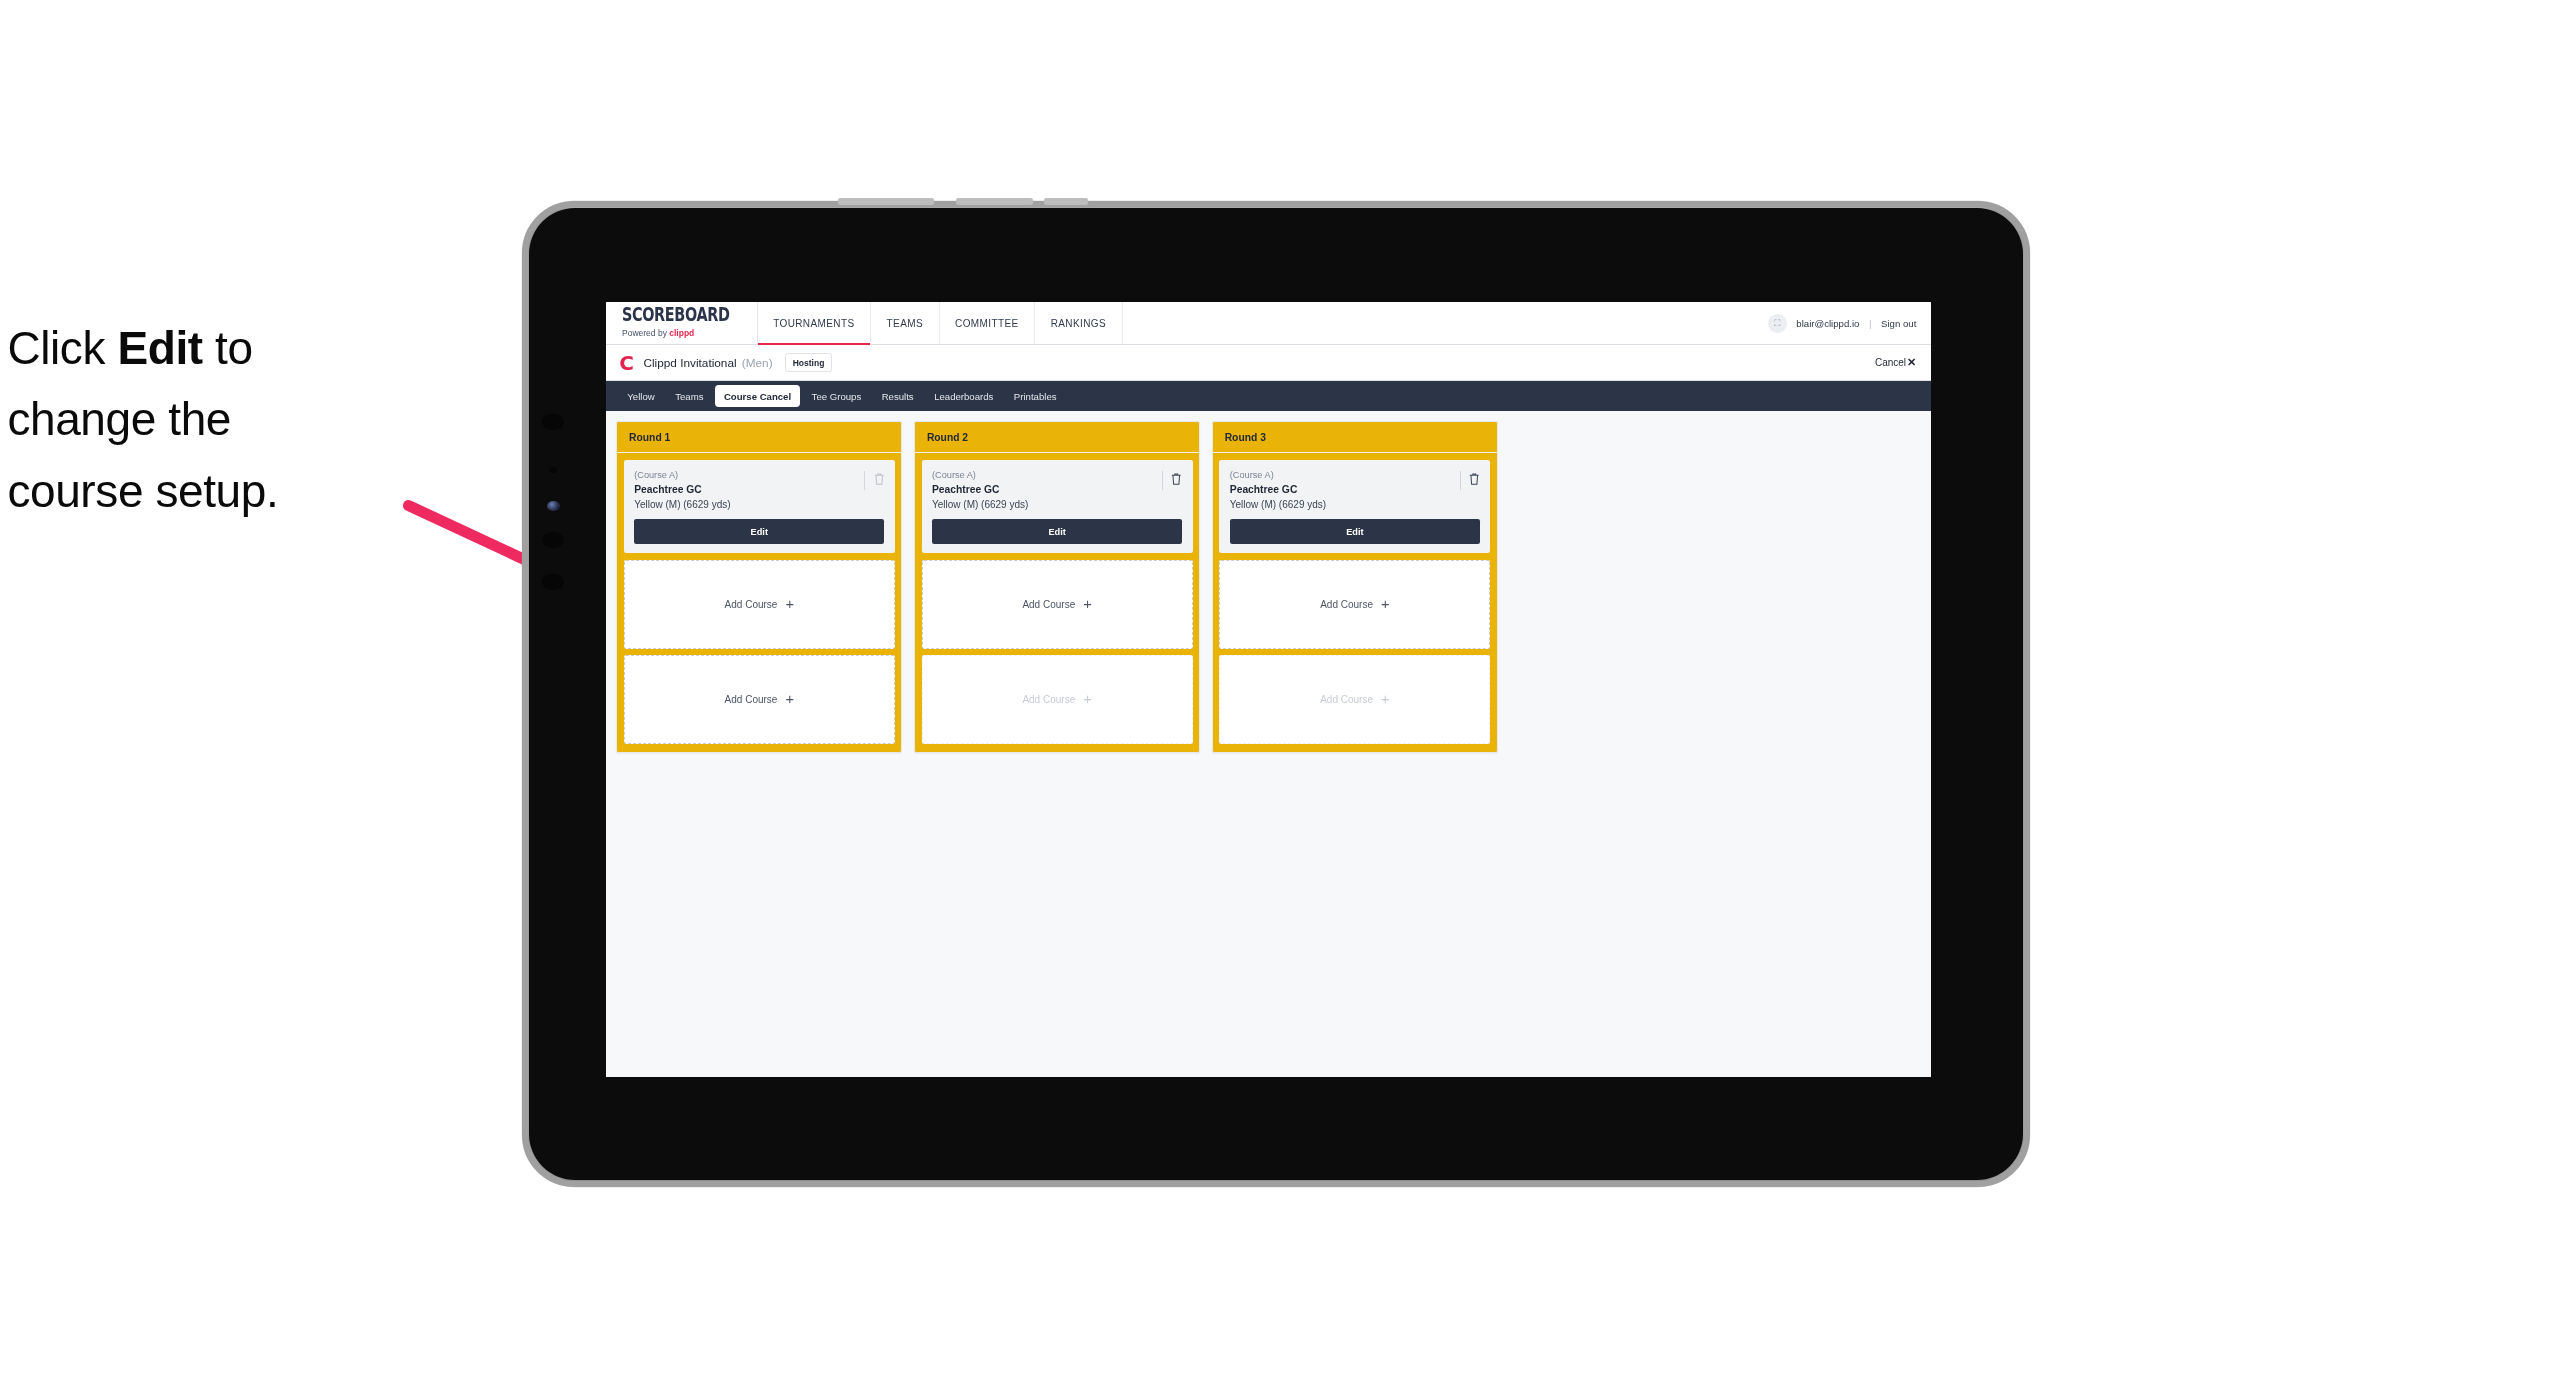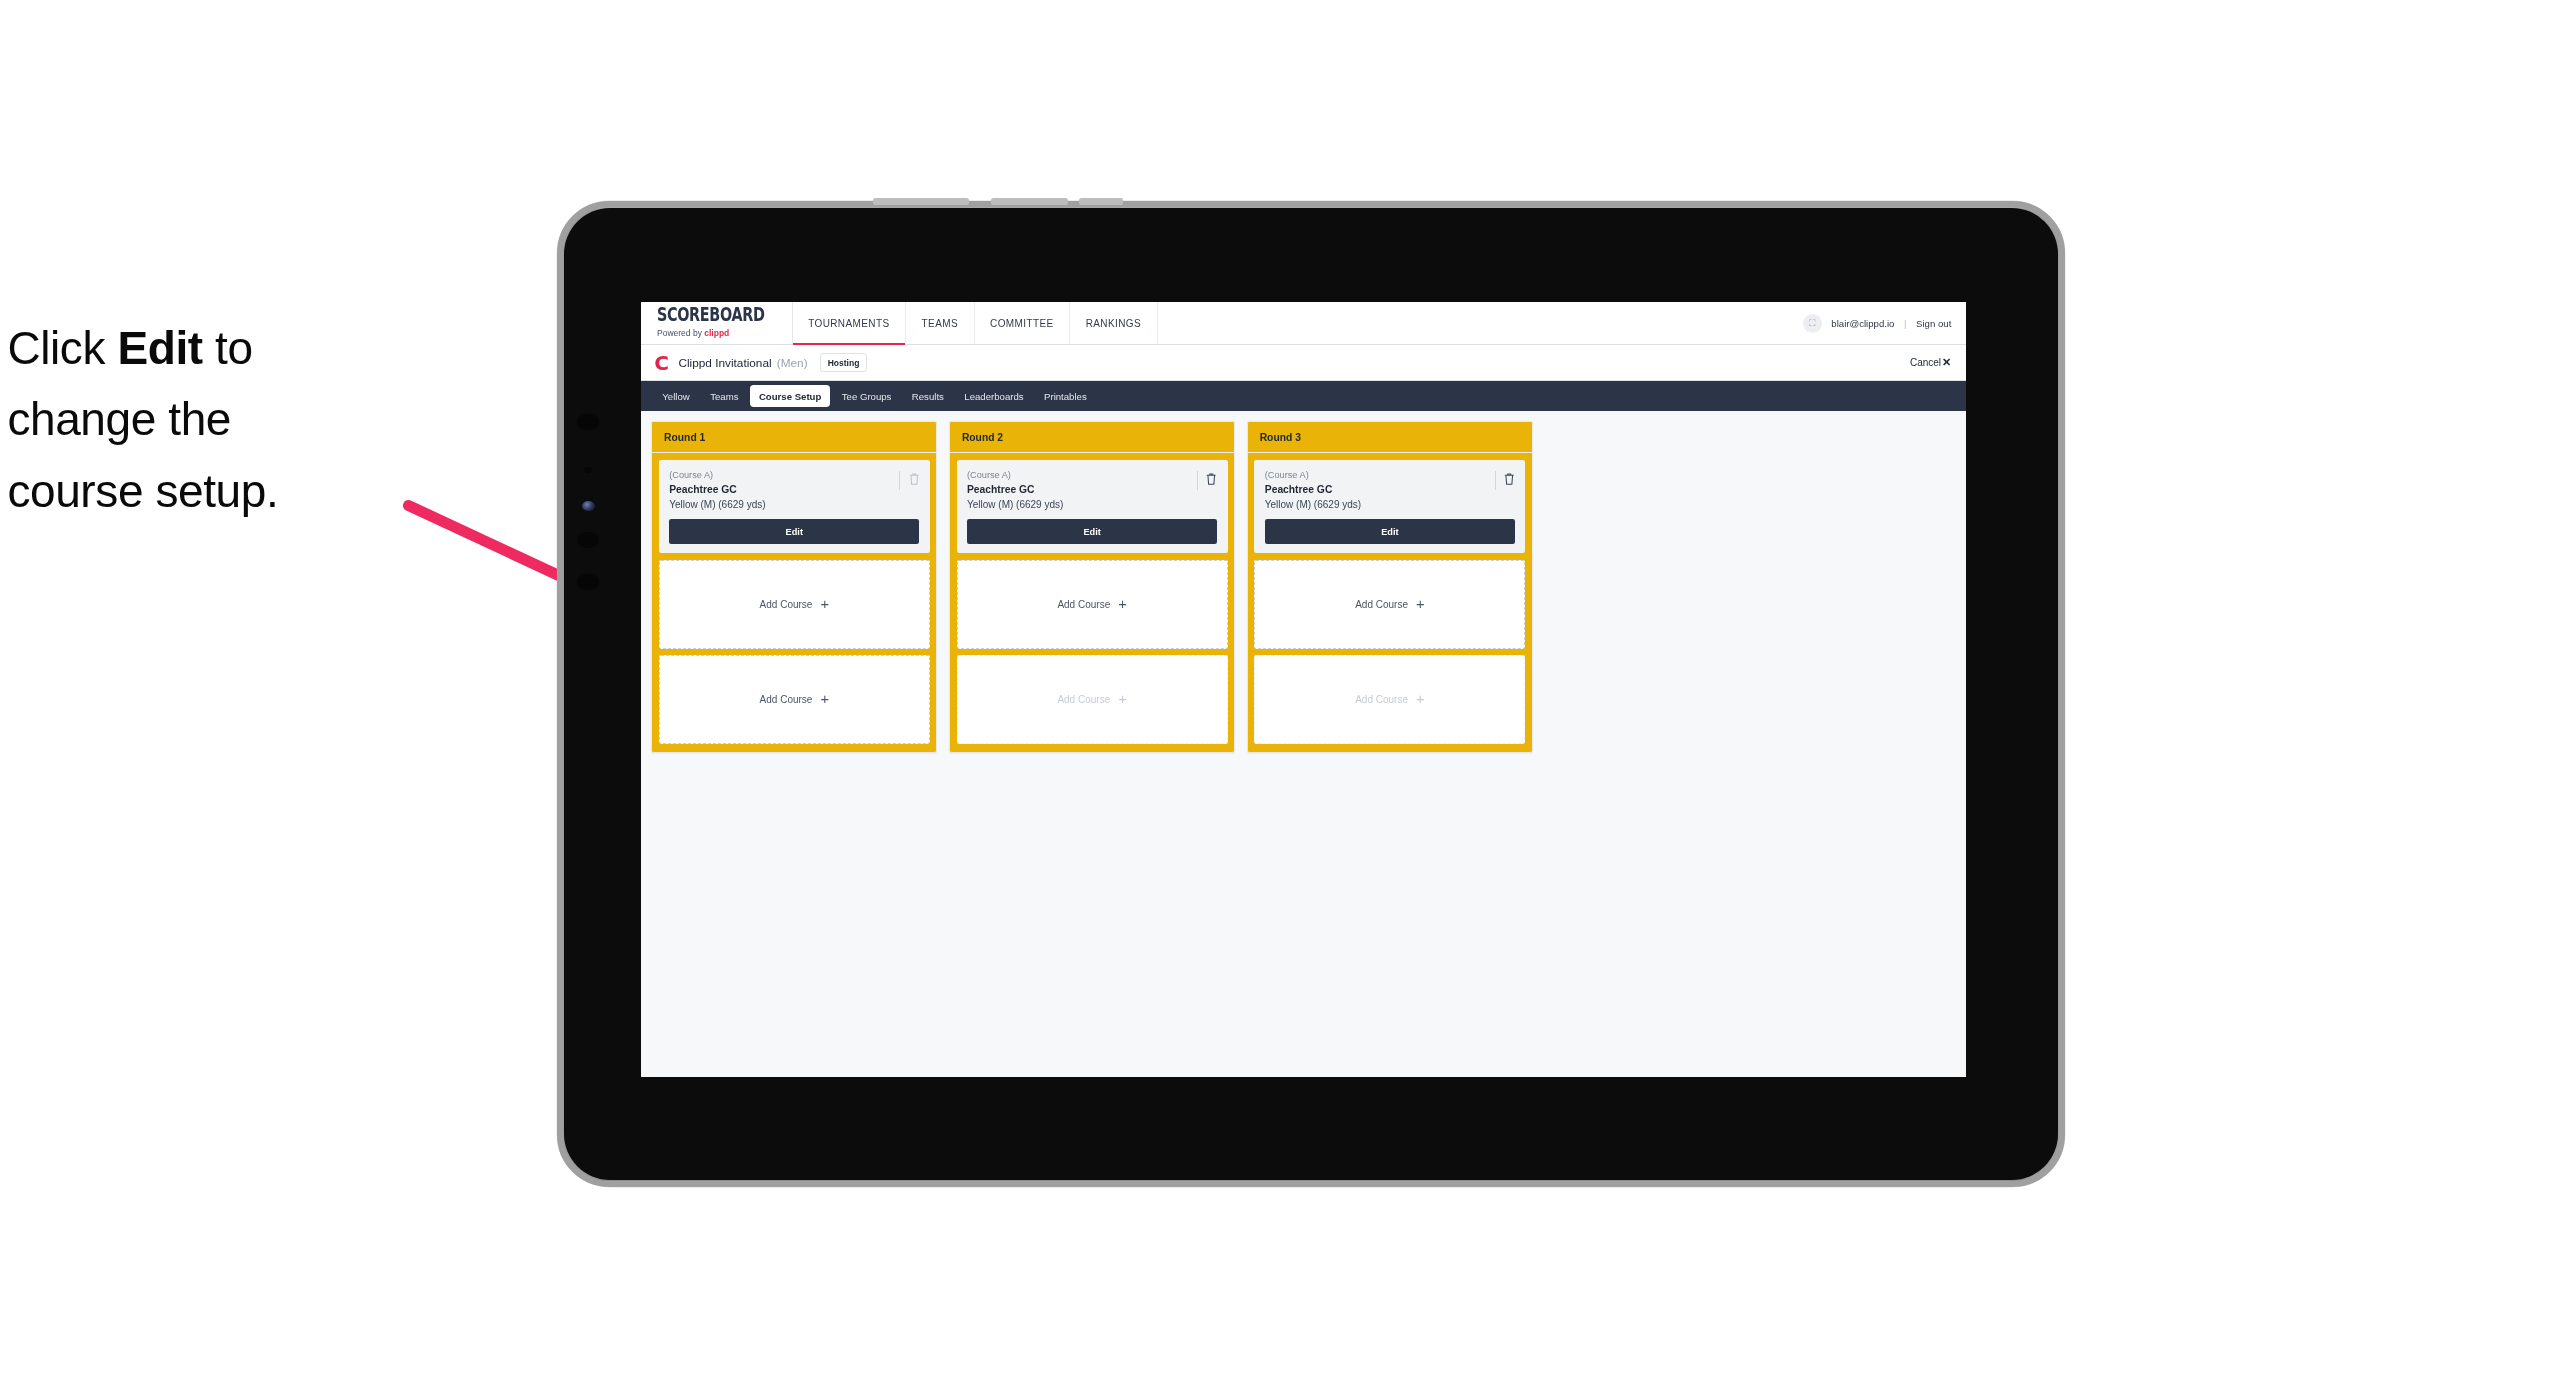--- a/index.html
+++ b/index.html
@@ -32,21 +32,21 @@
     left: 368px;
     top: 456px;
     width: 309px;
     height: 177px;
     pointer-events: none;
   }
 
   
   .tablet {
     position: absolute;
-    left: 564px;
+    left: 529px;
     top: 208px;
     width: 1494px;
     height: 972px;
     background: #0c0c0c;
     border-radius: 46px;
     box-shadow:
       -5.2px 0 0 0 #9b9b9b,
       5.2px 0 0 0 #9b9b9b,
       0 -4.4px 0 0 #a8a8a8,
       0 5.9px 0 0 #8e8e8e,
@@ -350,21 +350,21 @@
       <div class="hosting-badge">Hosting</div>
       <div class="cancel-btn">
         <span>Cancel</span>
         <span class="cancel-x">✕</span>
       </div>
     </div>
 
     <div class="tabbar">
       <div class="tab">Yellow</div>
       <div class="tab">Teams</div>
-      <div class="tab active">Course Setup</div>
+      <div class="tab active">Course Cancel</div>
       <div class="tab">Tee Groups</div>
       <div class="tab">Results</div>
       <div class="tab">Leaderboards</div>
       <div class="tab">Printables</div>
     </div>
 
     <div class="content">
 
       <div class="round-col">
         <div class="round-head">Round 1</div>

